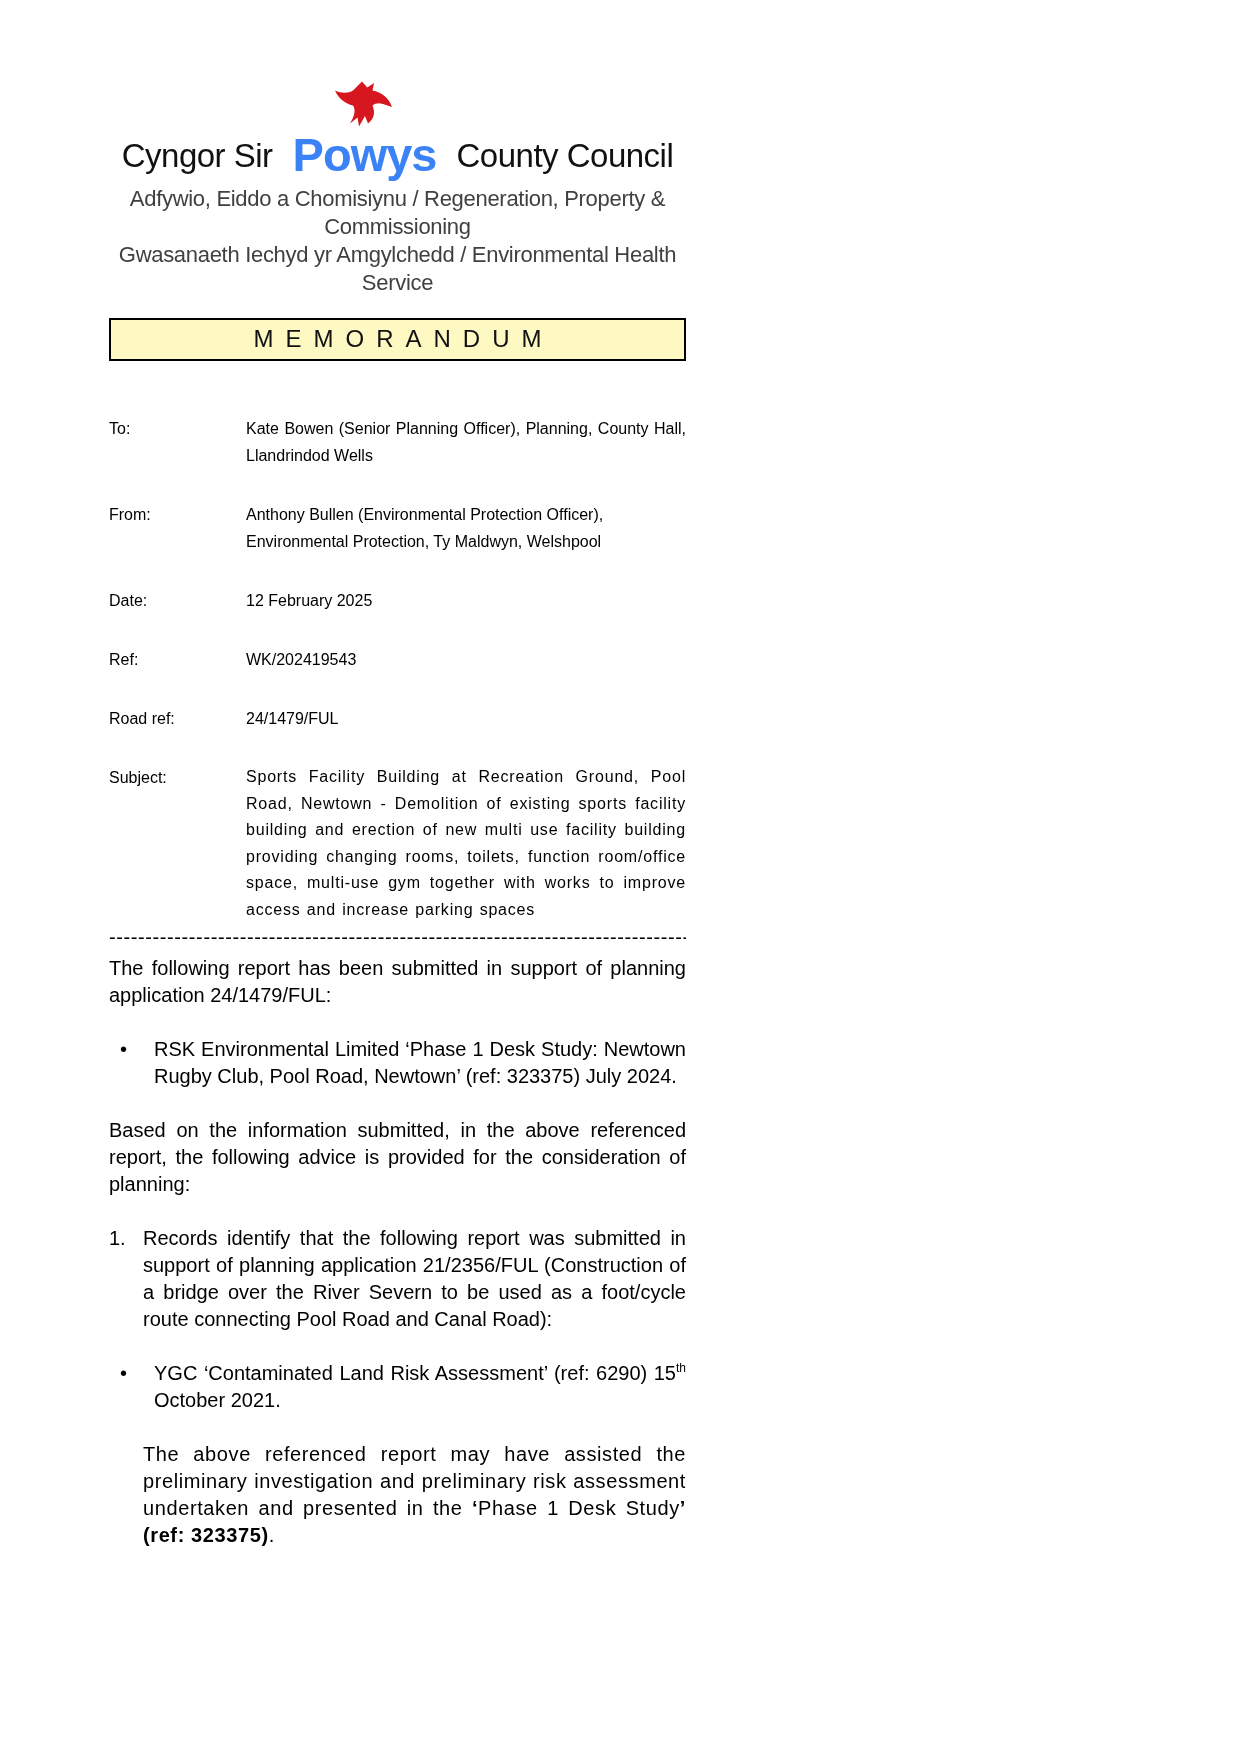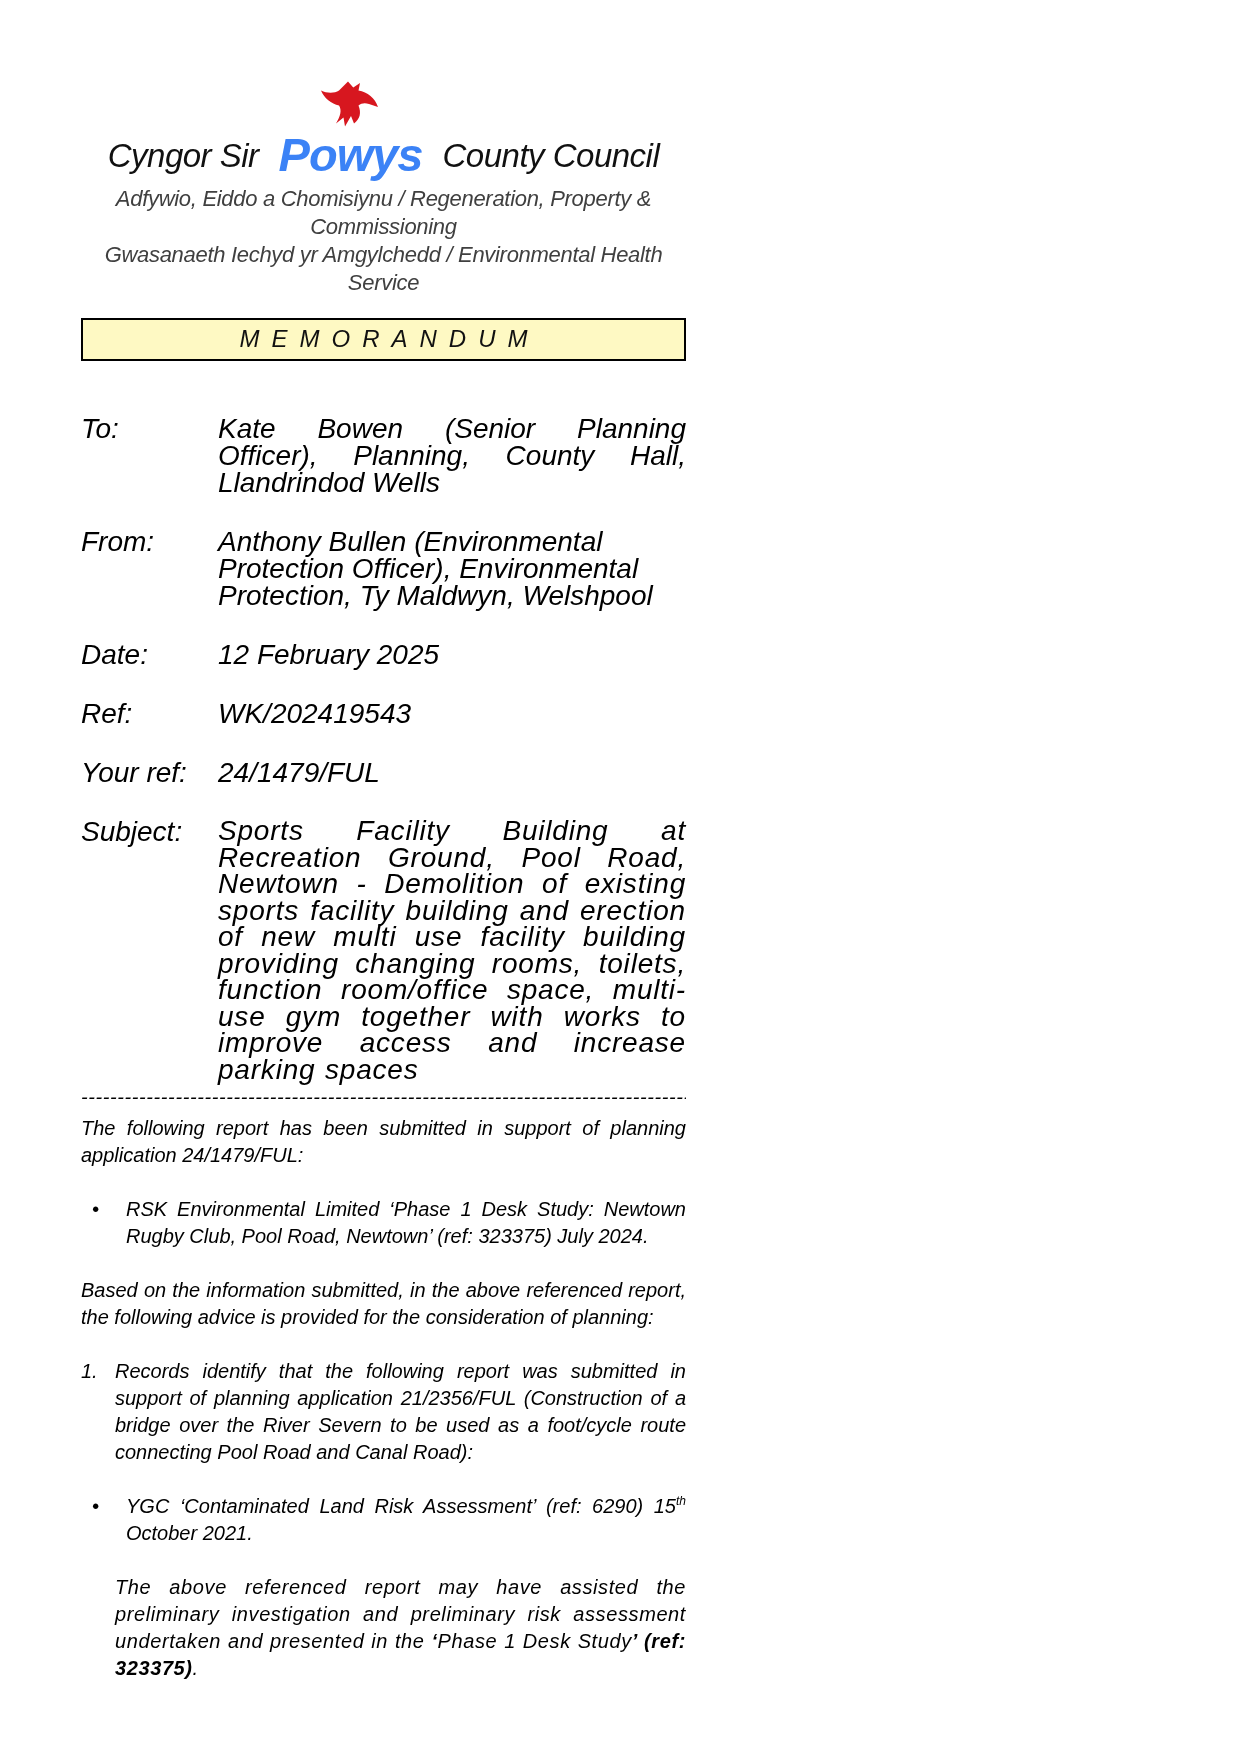--- a/index.html
+++ b/index.html
@@ -5,22 +5,21 @@
   * { margin:0; padding:0; box-sizing:border-box; }
   html,body { background:#ffffff; }
   body {
     width:1240px; height:1754px;
     font-family:"Liberation Sans", sans-serif;
     color:#000;
     position:relative;
   }
   .page {
     width:981px; height:1754px;
-    padding:80px 295px 40px 81px;
-    font-style:italic;
+    padding:80px 295px 40px 109px;
   }
 
   
   .brand-line {
     display:flex; justify-content:center; align-items:flex-end;
     gap:20px; font-size:33px; letter-spacing:-0.5px; color:#111;
     white-space:nowrap;
   }
   .brand-side { line-height:44px; }
   .logo-block { display:flex; flex-direction:column; align-items:center; }
@@ -39,21 +38,21 @@
     background:#fef9c3;
     text-align:center;
     padding:5px 0 6px 0;
     font-size:24px;
     letter-spacing:12px;
     text-indent:12px;
     color:#111;
   }
 
   
-  .field { display:flex; font-size:28px; line-height:27px; margin-bottom:23px;margin-top:32px; }
+  .field { display:flex; font-size:16px; line-height:27px; margin-bottom:23px;margin-top:32px; }
   .field .label { flex:0 0 137px; }
   .field .value { flex:1; }
   .value.just { text-align:justify; }
   .subject-value { text-align:justify; letter-spacing:0.8px; word-spacing:1px; line-height:26.5px; }
 
   
   .sep {
     font-size:20px; line-height:24px; letter-spacing:0.6px;
     white-space:nowrap; overflow:hidden; height:24px;
     margin:2px 0 6px 0;
@@ -106,21 +105,21 @@
     </div>
     <div class="field">
       <span class="label">Date:</span>
       <span class="value">12 February 2025</span>
     </div>
     <div class="field">
       <span class="label">Ref:</span>
       <span class="value">WK/202419543</span>
     </div>
     <div class="field">
-      <span class="label">Your ref:</span>
+      <span class="label">Road ref:</span>
       <span class="value">24/1479/FUL</span>
     </div>
     <div class="field" style="margin-bottom:0;">
       <span class="label">Subject:</span>
       <span class="value subject-value">Sports Facility Building at Recreation Ground, Pool Road, Newtown - Demolition of existing sports facility building and erection of new multi use facility building providing changing rooms, toilets, function room/office space, multi-use gym together with works to improve access and increase parking spaces</span>
     </div>
   </section>
 
   <div class="sep">-----------------------------------------------------------------------------------------------------------------------</div>
 

